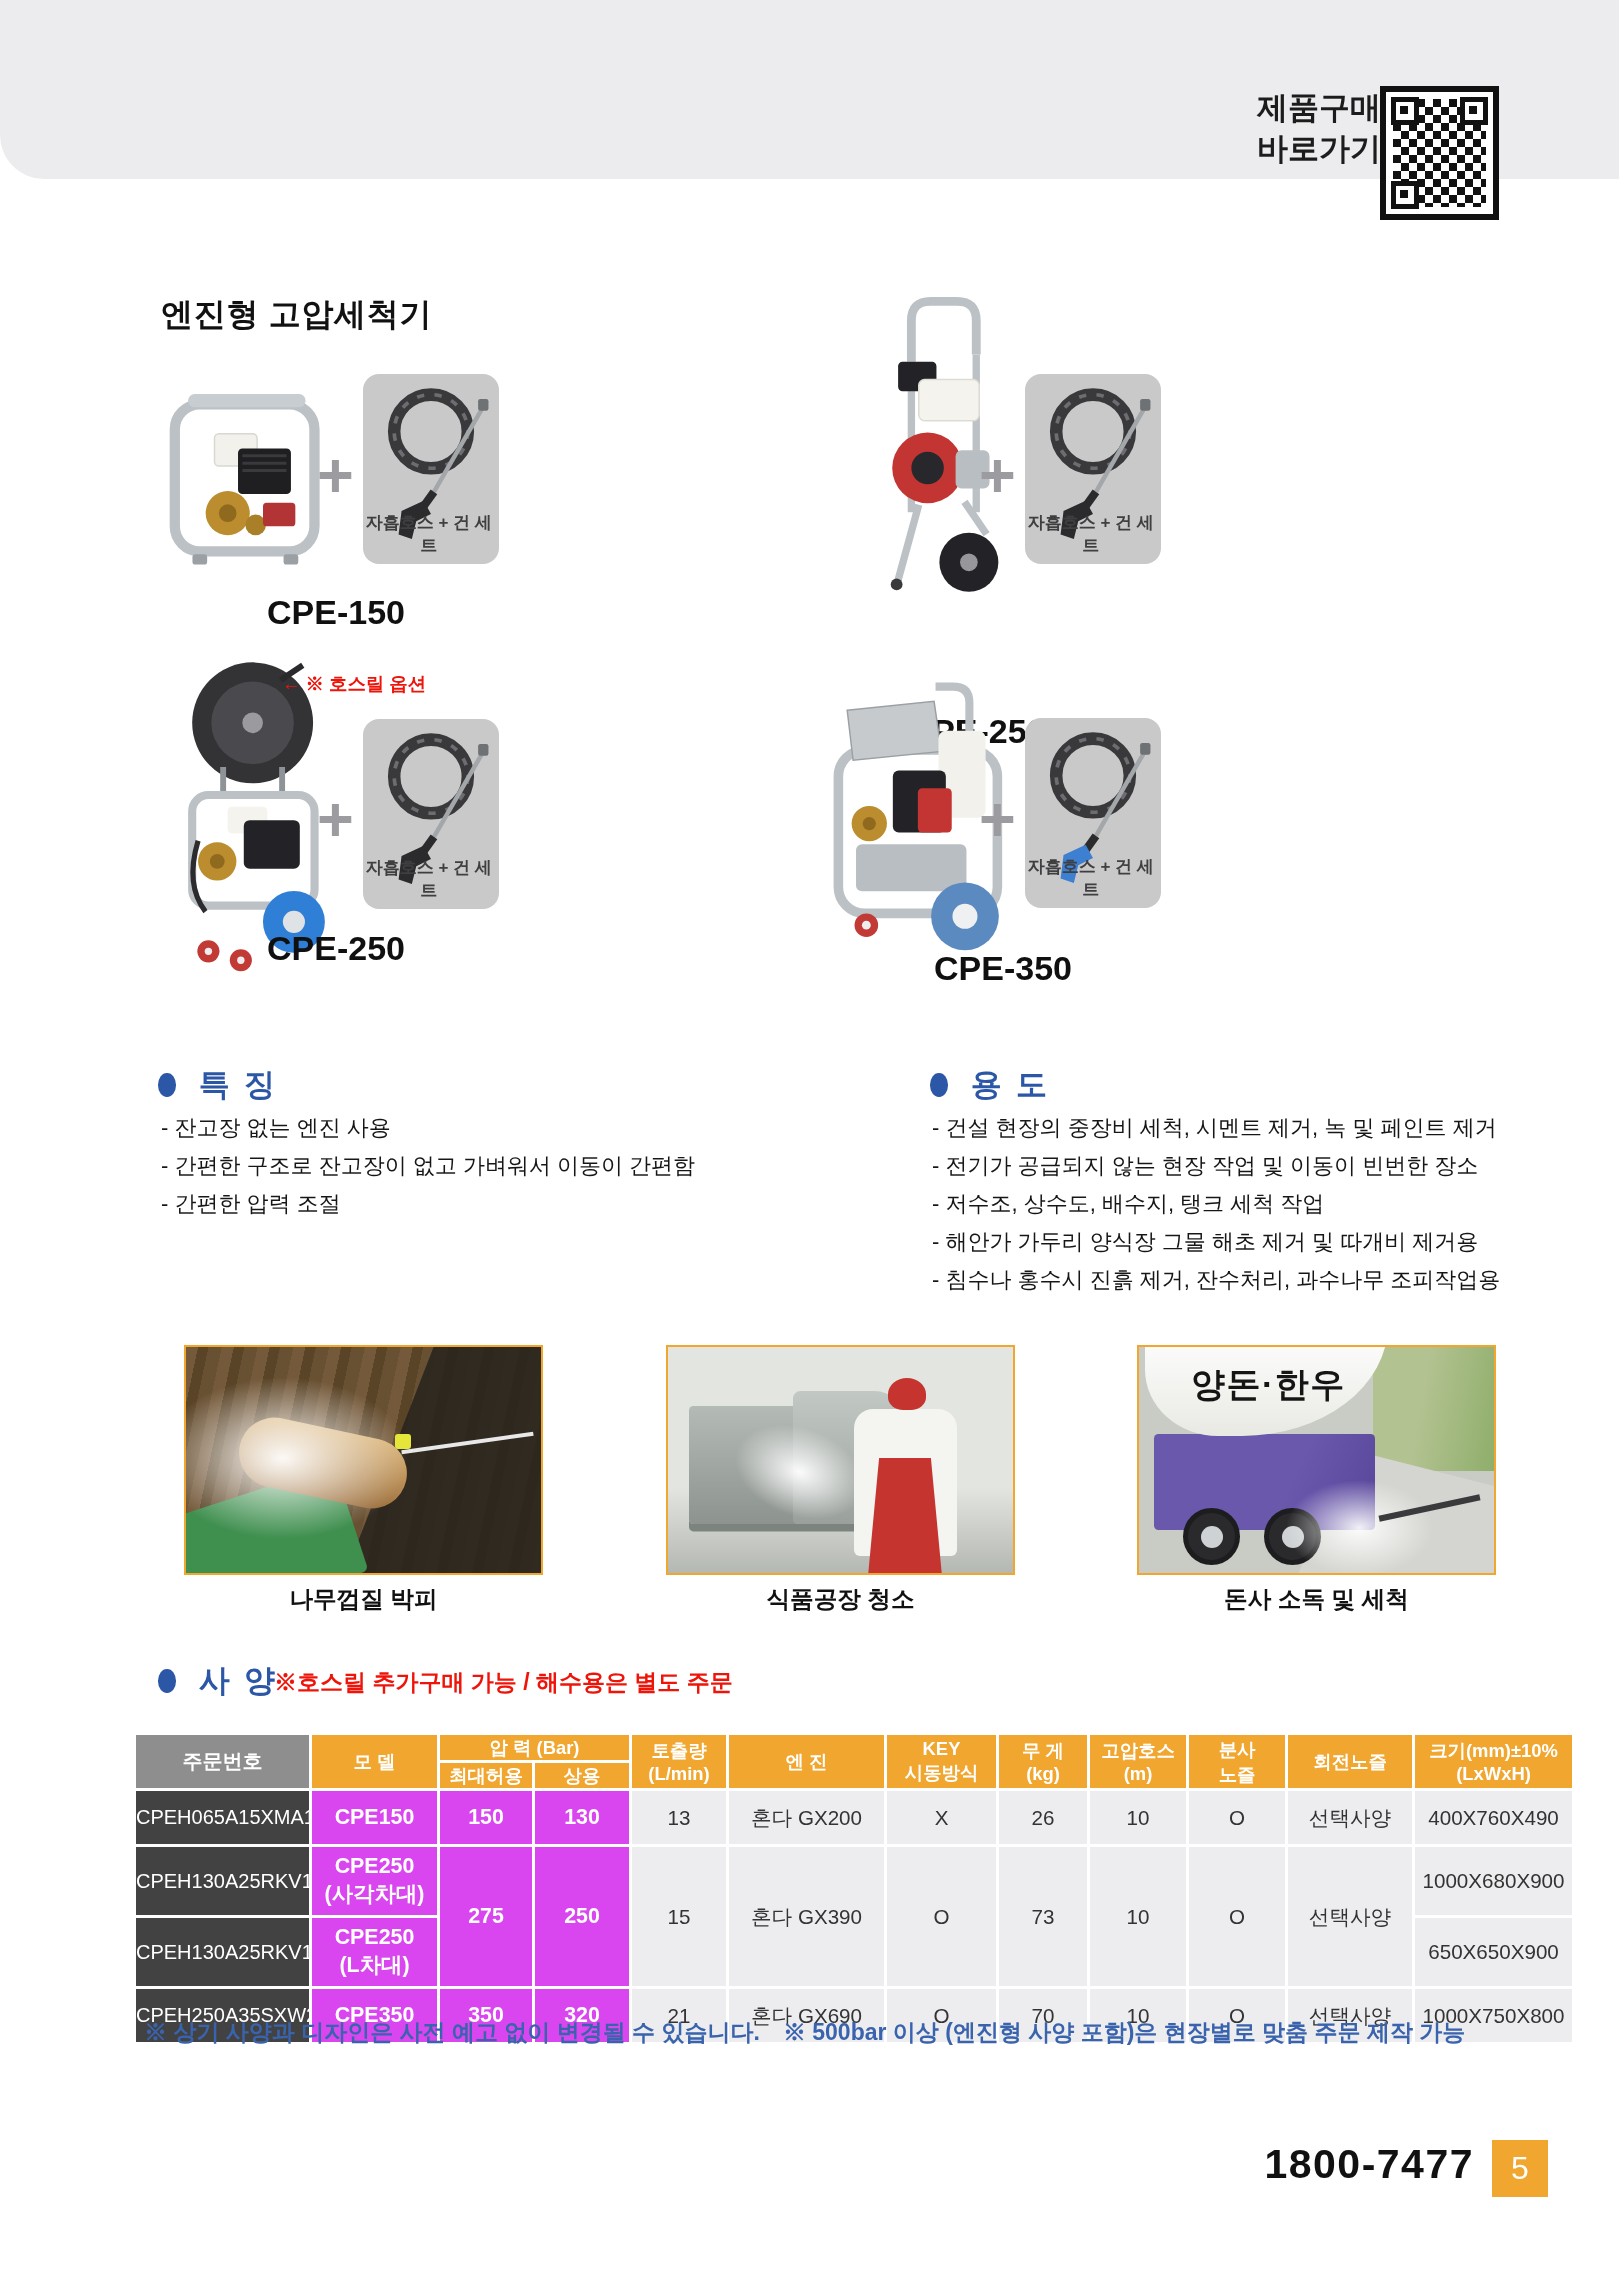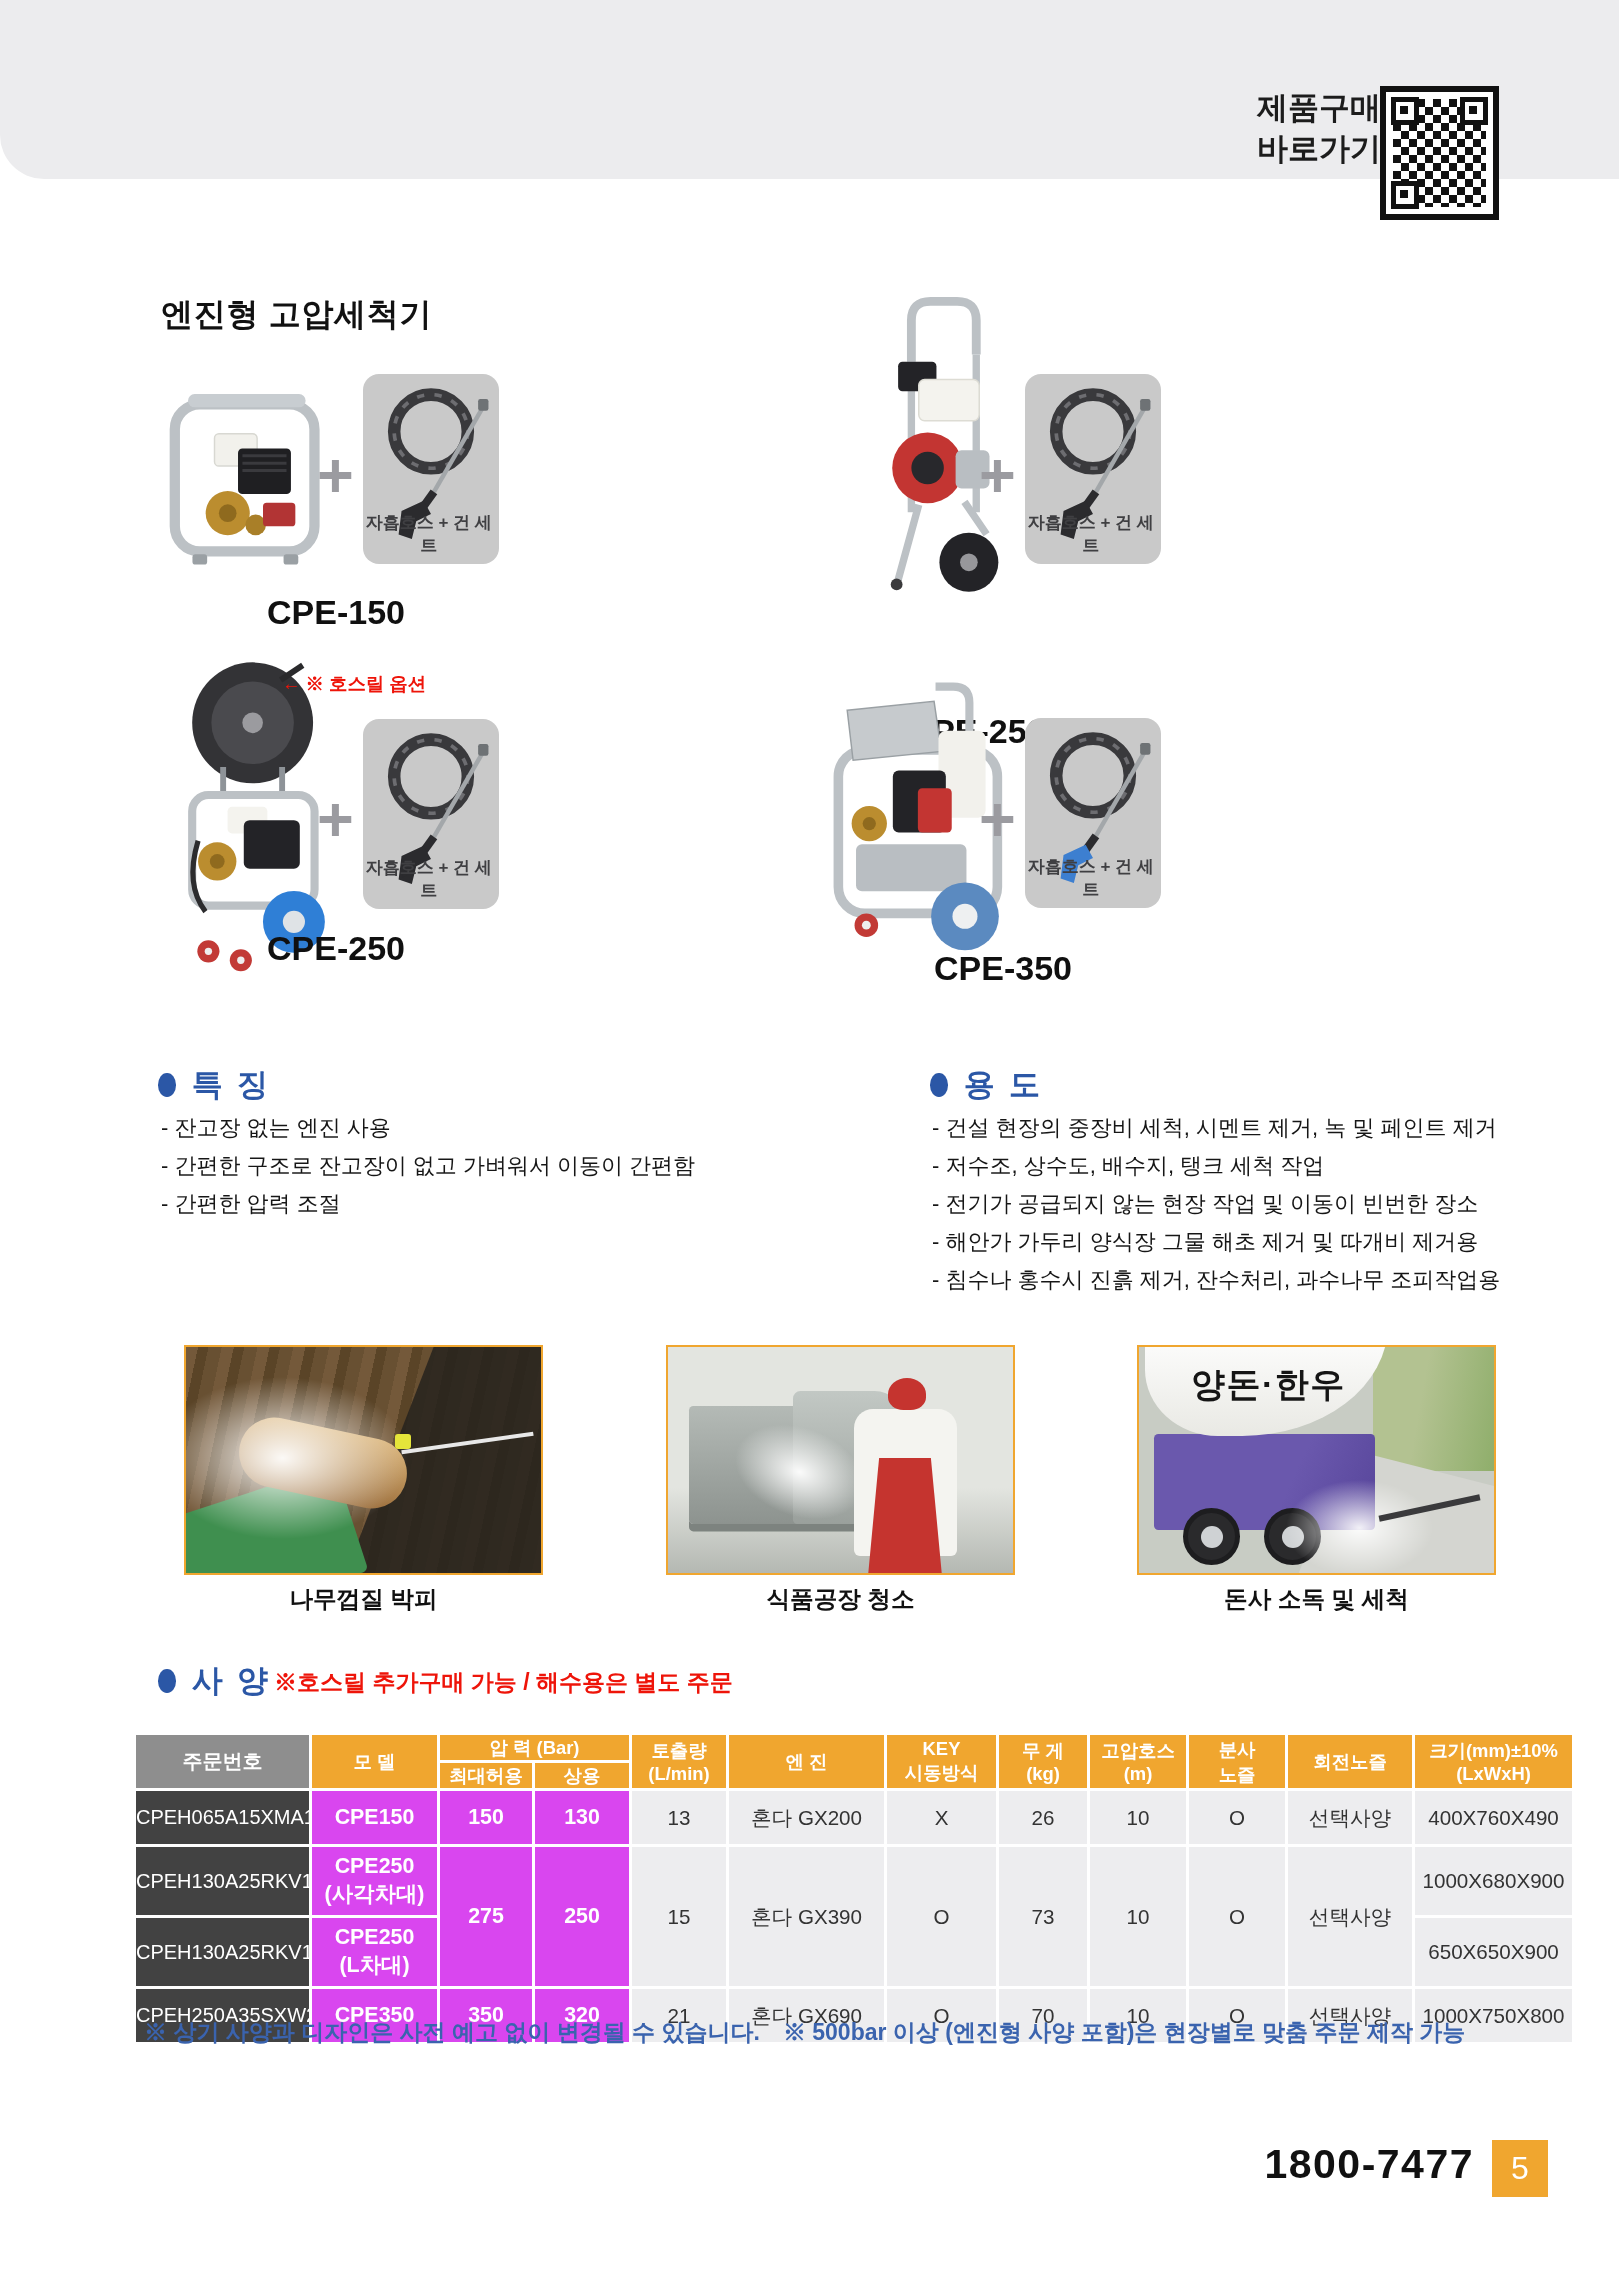--- a/index.html
+++ b/index.html
@@ -25,21 +25,21 @@
   .machine { position:absolute; }
   .plus { position:absolute; font-size:63px; font-weight:bold; color:#9b9ba0; }
   .accbox { position:absolute; width:136px; height:190px; background:#c9c9c9; border-radius:16px; overflow:hidden; }
   .accbox svg { position:absolute; left:0; top:0; }
   .acclabel { position:absolute; left:0; right:4.4px; bottom:7.4px; text-align:center; font-size:17px; color:#3f3f42; font-weight:bold; }
   .blue-gun .gun { fill:#3d7fd0; }
   .prod-label { position:absolute; width:310px; text-align:center; font-size:34px; font-weight:bold; color:#101010; }
   .hosereel-note { position:absolute; left:282px; top:671px; font-size:18.4px; font-weight:bold; color:#ee1409; }
 
   
-  .sec-title { position:absolute; display:flex; align-items:center; gap:16px; }
+  .sec-title { position:absolute; display:flex; align-items:center; gap:23px; }
   .bullet { display:inline-block; width:17.7px; height:23.6px; background:#2b57a6; border-radius:50%; }
   .sec-title .st { font-size:31px; font-weight:bold; color:#2b57a6; letter-spacing:2.9px; }
   .list { position:absolute; font-size:22px; color:#161616; line-height:38px; }
 
   
   .photo { position:absolute; height:230px; border:2.9px solid #f0a62f; overflow:hidden; background:#9a9a9a; }
   .caption { position:absolute; text-align:center; font-size:23.6px; font-weight:bold; color:#111; }
   .ph-el { position:absolute; }
   
   .ph1-base { inset:0; background:repeating-linear-gradient(102deg,#74593a 0 11.8px,#5a4427 11.8px 22px,#685032 22px 35px); }
@@ -234,22 +234,22 @@
     <div>- 간편한 구조로 잔고장이 없고 가벼워서 이동이 간편함</div>
     <div>- 간편한 압력 조절</div>
   </div>
 
   <div class="sec-title" style="left:930px;top:1064px">
     <span class="bullet"></span>
     <span class="st">용 도</span>
   </div>
   <div class="list" style="left:932px;top:1109px">
     <div>- 건설 현장의 중장비 세척, 시멘트 제거, 녹 및 페인트 제거</div>
+    <div>- 전기가 공급되지 않는 현장 작업 및 이동이 빈번한 장소</div>
     <div>- 저수조, 상수도, 배수지, 탱크 세척 작업</div>
-    <div>- 전기가 공급되지 않는 현장 작업 및 이동이 빈번한 장소</div>
     <div>- 해안가 가두리 양식장 그물 해초 제거 및 따개비 제거용</div>
     <div>- 침수나 홍수시 진흙 제거, 잔수처리, 과수나무 조피작업용</div>
   </div>
 
   <div class="photo" style="left:184px;top:1345px;width:359px">
     <div class="ph-el ph1-base"></div>
     <div class="ph-el ph1-dark"></div>
     <div class="ph-el ph1-board"></div>
     <div class="ph-el ph1-log"></div>
     <div class="ph-el ph1-mist"></div>

